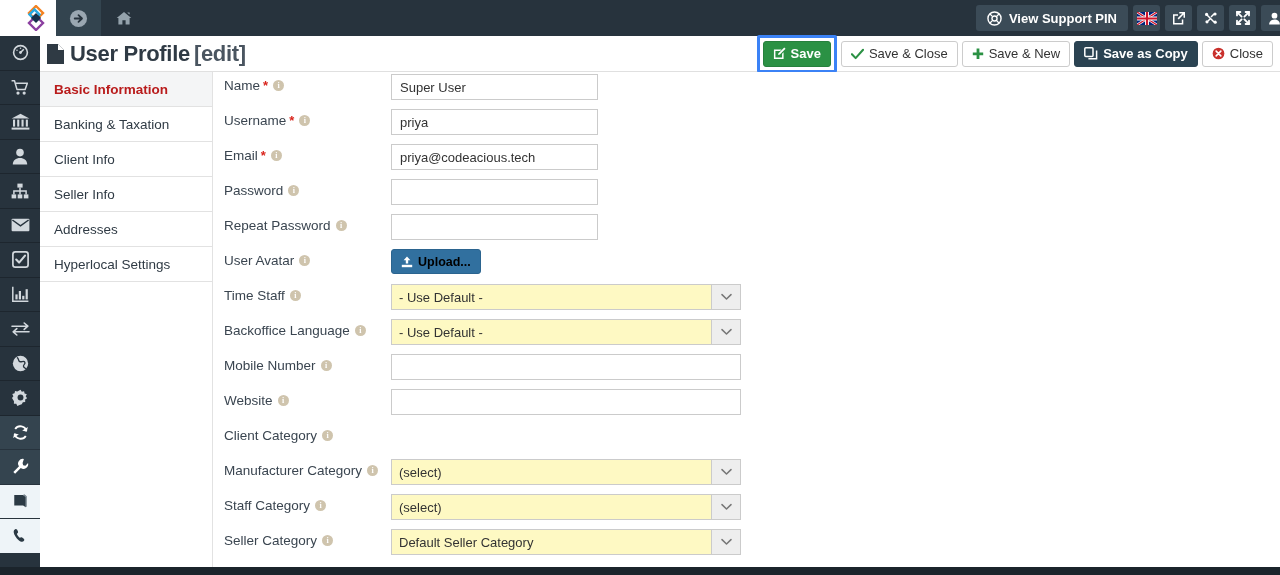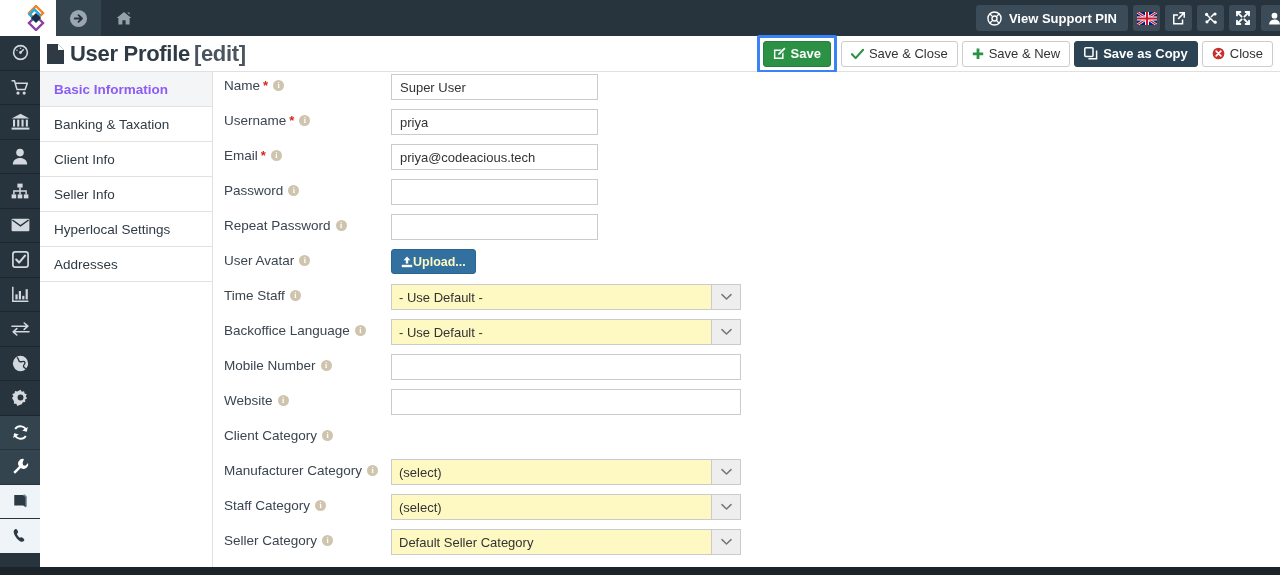--- a/index.html
+++ b/index.html
@@ -108,21 +108,21 @@
     position: absolute; top: 0; left: 0;
     width: 173px; border-right: 1px solid #e2e2e2;
     height: 495px;
   }
   .tab {
     height: 35px; display: flex; align-items: center;
     padding-left: 14px; font-size: 13.5px; color: #2f3a44;
     border-bottom: 1px solid #e2e2e2; cursor: pointer;
     background: #ffffff;
   }
-  .tab.active { background: #f4f5f6; color: #8b5cf6; font-weight: bold; }
+  .tab.active { background: #f4f5f6; color: #b91c1c; font-weight: bold; }
 
   
   #form { position: absolute; top: 0; left: 173px; width: 1067px; }
   .row { display: flex; align-items: flex-start; height: 35px; }
   .lbl {
     width: 178px; padding-left: 11px; padding-top: 6px;
     font-size: 13.5px; color: #3a4550;
     display: flex; align-items: center; gap: 3px;
     white-space: nowrap;
   }
@@ -151,23 +151,23 @@
     flex: 1; display: flex; align-items: center;
     padding-left: 7px; font-size: 13px; color: #333333;
   }
   .sel-arrow {
     width: 29px; background: #eeeeee; border-left: 1px solid #cbcbcb;
     display: flex; align-items: center; justify-content: center;
     color: #666666; font-size: 11px;
   }
   .upload-btn {
     height: 25px; background: #31709f; border: 1px solid #2b648f;
-    border-radius: 3px; color: #fef9c3; font-size: 12.5px;
+    border-radius: 3px; color: #000000; font-size: 12.5px;
     font-weight: bold; display: inline-flex; align-items: center;
-    padding: 0 9px; cursor: pointer;
+    gap: 5px; padding: 0 9px; cursor: pointer;
   }
   #bottom-bar {
     position: absolute; top: 567px; left: 0;
     width: 1280px; height: 8px; background: #1b242b;
   }
   svg { display: block; }
 </style>
 </head>
 <body>
 
@@ -498,24 +498,24 @@
       <div class="tab">
         <span>Banking &amp; Taxation</span>
       </div>
       <div class="tab">
         <span>Client Info</span>
       </div>
       <div class="tab">
         <span>Seller Info</span>
       </div>
       <div class="tab">
+        <span>Addresses</span>
+      </div>
+      <div class="tab">
         <span>Hyperlocal Settings</span>
-      </div>
-      <div class="tab">
-        <span>Addresses</span>
       </div>
     </div>
 
   <div id="form">
       <div class="row">
         <div class="lbl">
           <span>Name</span>
           <span class="req">*</span>
           <span class="info-i">i</span>
         </div>

